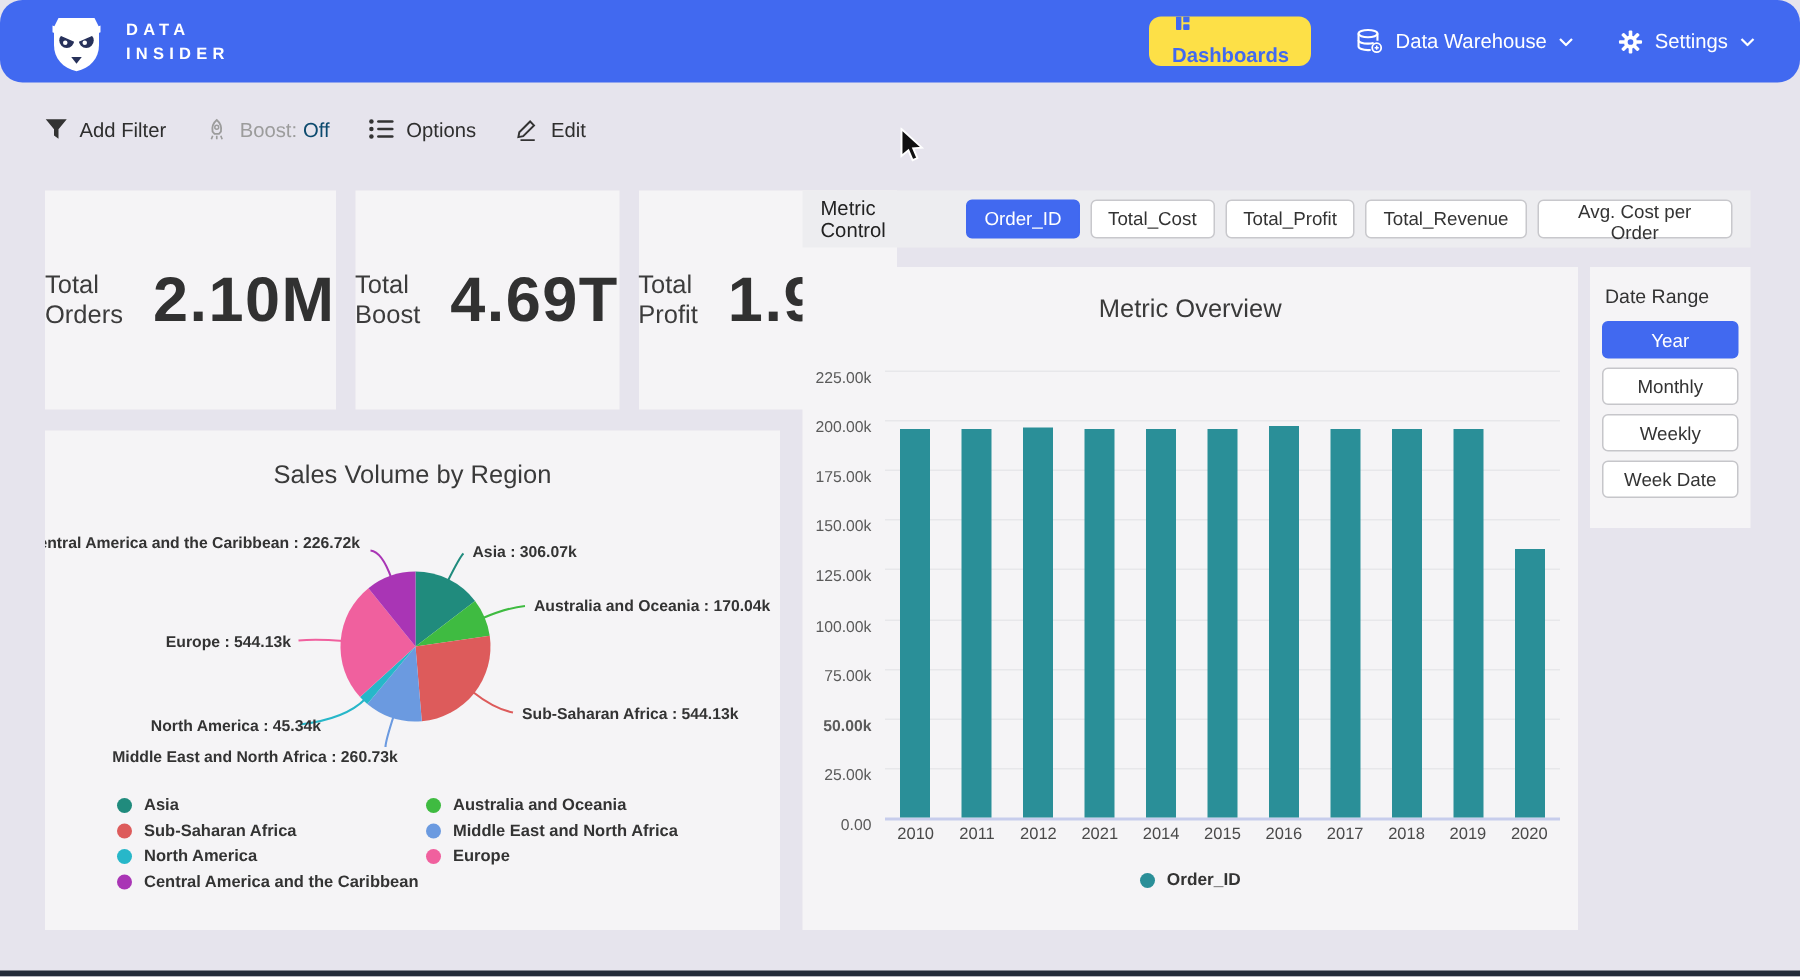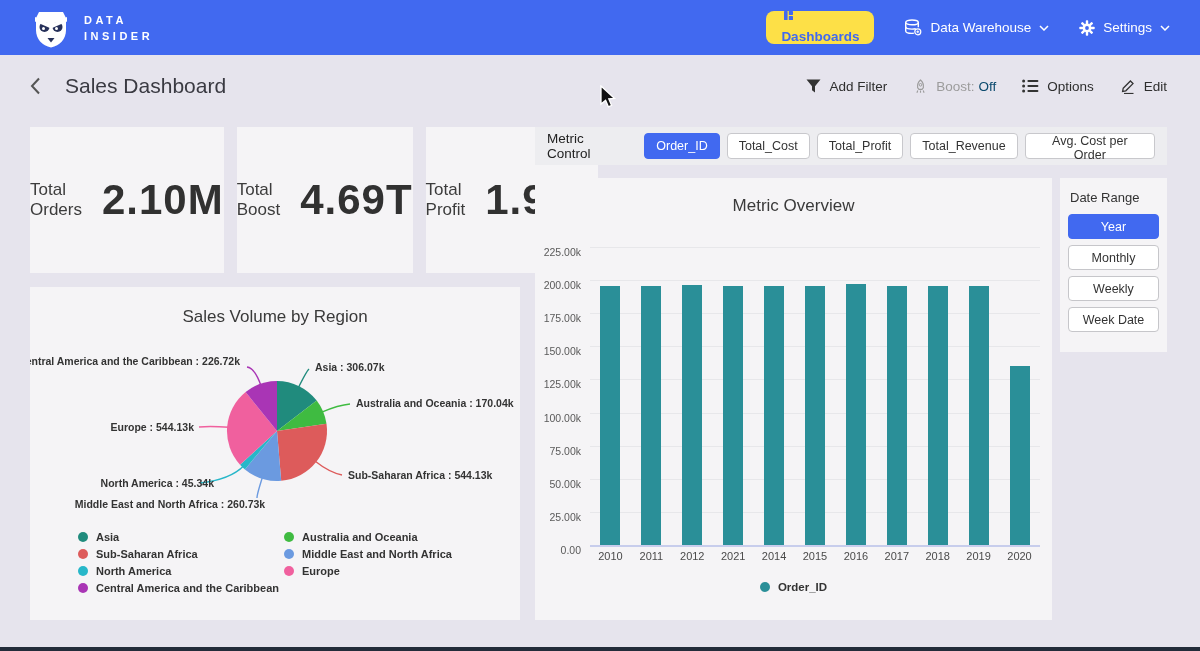--- a/index.html
+++ b/index.html
@@ -8,20 +8,21 @@
     font-family:"Liberation Sans", sans-serif;
     background:#e6e4ed;
     position:relative;
     overflow:hidden;
   }
   
   .navbar {
     height:55px; background:#4169f0;
     display:flex; align-items:center; justify-content:space-between;
     padding:0 30px;
+    border-radius:15px;
   }
   .brand { display:flex; align-items:center; gap:12px; }
   .brand-text { color:#fff; font-weight:bold; font-size:11px; letter-spacing:3.5px; line-height:16px; }
   .nav-right { display:flex; align-items:center; gap:30px; }
   .dash-btn {
     background:#fde047; color:#4169f0; border:none; border-radius:8px;
     height:33px; padding:0 15px; display:flex; gap:9px;
     font-family:inherit; font-size:13.5px; font-weight:bold; cursor:pointer;flex-direction:column;
   }
   .nav-item { color:#fff; font-size:13.5px; display:flex; align-items:center; gap:8px; cursor:pointer; }
@@ -154,26 +155,20 @@
       </svg>
       <span>Settings</span>
       <svg width="10" height="6" viewBox="0 0 10 6">
         <path d="M1,1 L5,5 L9,1" stroke="#fff" stroke-width="1.5" fill="none"></path>
       </svg>
     </div>
   </div>
 </div>
 
 <div class="page-header">
-  <div class="ph-left">
-    <svg width="11" height="18" viewBox="0 0 11 18" style="cursor:pointer">
-      <path d="M9,1.5 L2,9 L9,16.5" stroke="#555" stroke-width="2" fill="none"></path>
-    </svg>
-    <div class="page-title">Sales Dashboard</div>
-  </div>
   <div class="toolbar">
     <div class="tool">
       <svg width="15" height="14" viewBox="0 0 15 14">
         <path d="M0.5,0.5 H14.5 L9,7.2 V13.5 L6,11.3 V7.2 Z" fill="#333"></path>
       </svg>
       <span>Add Filter</span>
     </div>
     <div class="tool">
       <svg width="15" height="15" viewBox="0 0 15 15">
         <path d="M7.5,1 C9.8,2.9 10.8,5.8 10.3,8.8 L9,10.3 H6 L4.7,8.8 C4.2,5.8 5.2,2.9 7.5,1 Z" fill="none" stroke="#9c9c9c" stroke-width="1.2"></path>
@@ -294,21 +289,21 @@
       <div class="card chart-card">
         <div class="card-title" style="padding-top:18px">Metric Overview</div>
         <div class="yticks" id="yticks">
             <div class="ytick" style="top: 0%;">225.00k</div>
             <div class="ytick" style="top: 11.1111%;">200.00k</div>
             <div class="ytick" style="top: 22.2222%;">175.00k</div>
             <div class="ytick" style="top: 33.3333%;">150.00k</div>
             <div class="ytick" style="top: 44.4444%;">125.00k</div>
             <div class="ytick" style="top: 55.5556%;">100.00k</div>
             <div class="ytick" style="top: 66.6667%;">75.00k</div>
-            <div class="ytick" style="top: 77.7778%;">50.00k</div>
+            <div class="ytick" style="top: 77.7778%; font-weight: bold;">50.00k</div>
             <div class="ytick" style="top: 88.8889%;">25.00k</div>
             <div class="ytick" style="top: 100%;">0.00</div>
           </div>
         <div class="plot">
           <div id="gridlines">
               <div class="gridline" style="position: absolute; top: 0%;"></div>
               <div class="gridline" style="position: absolute; top: 11.1111%;"></div>
               <div class="gridline" style="position: absolute; top: 22.2222%;"></div>
               <div class="gridline" style="position: absolute; top: 33.3333%;"></div>
               <div class="gridline" style="position: absolute; top: 44.4444%;"></div>

